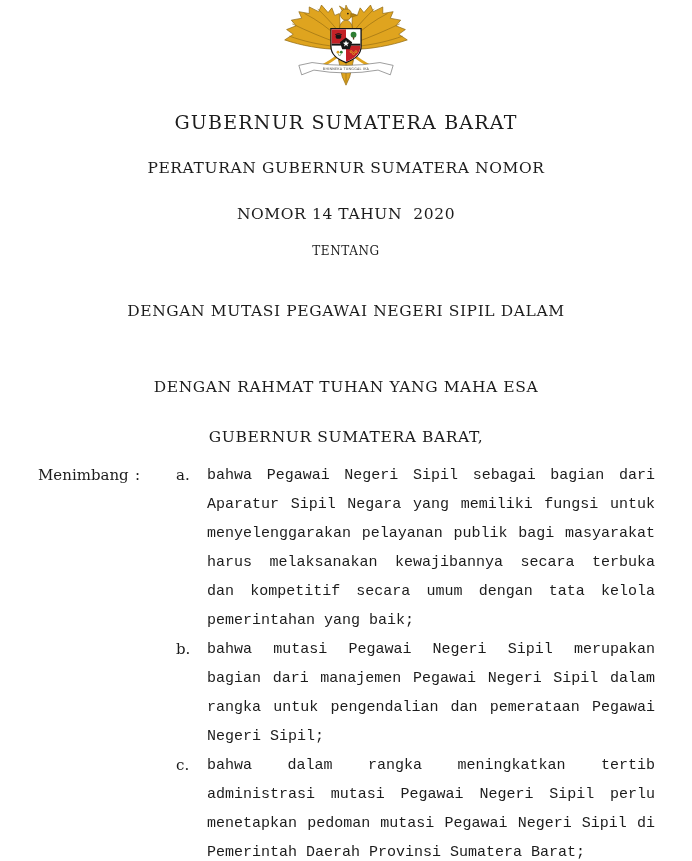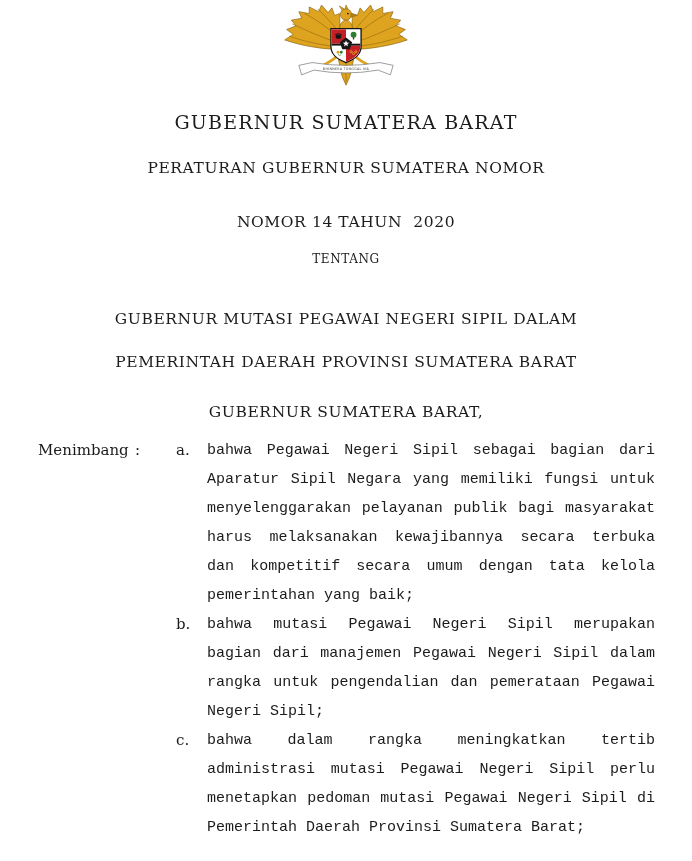--- a/index.html
+++ b/index.html
@@ -14,21 +14,21 @@
 
   
   .emblem-wrap { text-align: center; padding-top: 5px; }
   .emblem-wrap svg { display: inline-block; }
 
   
   .title-block { text-align: center; font-weight: normal; }
   .t-line { display: block; }
   .line-institution { font-size: 19px; letter-spacing: 1.2px; margin-top: 18px; }
   .line-regulation  { font-size: 15.5px; letter-spacing: 0.6px; margin-top: 26px; }
-  .line-nomor       { font-size: 15.5px; letter-spacing: 0.6px; margin-top: 36px; white-space: pre; }
+  .line-nomor       { font-size: 15.5px; letter-spacing: 0.6px; margin-top: 28px; white-space: pre; }
   .line-tentang     { font-size: 12px; letter-spacing: 0.6px; margin-top: 21px; }
   .line-subject1    { font-size: 15.5px; letter-spacing: 0.6px; margin-top: 44px; }
   .line-subject2    { font-size: 15.5px; letter-spacing: 0.6px; margin-top: 25px; }
   .line-invocation  { font-size: 15.5px; letter-spacing: 0.6px; margin-top: 58px; }
   .line-issuer      { font-size: 15.5px; letter-spacing: 0.6px; margin-top: 32px; }
 
   
   .considerations {
     display: flex;
     margin: 15px 37px 0 38px;
@@ -119,22 +119,22 @@
         </g>
       </g>
     </svg>
   </div>
 
   <div class="title-block">
     <span class="t-line line-institution">GUBERNUR SUMATERA BARAT</span>
     <span class="t-line line-regulation">PERATURAN GUBERNUR SUMATERA NOMOR</span>
     <span class="t-line line-nomor">NOMOR 14 TAHUN  2020</span>
     <span class="t-line line-tentang">TENTANG</span>
-    <span class="t-line line-subject1">GUBERNUR MUTASI PEGAWAI NEGERI SIPIL DALAM</span>
-    <span class="t-line line-subject2">PEMERINTAH DAERAH PROVINSI SUMATERA BARAT</span>
+    <span class="t-line line-subject1">DENGAN MUTASI PEGAWAI NEGERI SIPIL DALAM</span>
+    <span class="t-line line-invocation">DENGAN RAHMAT TUHAN YANG MAHA ESA</span>
     <span class="t-line line-issuer">GUBERNUR SUMATERA BARAT,</span>
   </div>
 
   <div class="considerations">
     <div class="c-label">Menimbang</div>
     <div class="c-sep">:</div>
     <div class="c-items">
       <div class="c-item">
         <div class="c-marker">a.</div>
         <div class="c-text">bahwa Pegawai Negeri Sipil sebagai bagian dari Aparatur Sipil Negara yang memiliki fungsi untuk menyelenggarakan pelayanan publik bagi masyarakat harus melaksanakan kewajibannya secara terbuka dan kompetitif secara umum dengan tata kelola pemerintahan yang baik;</div>

